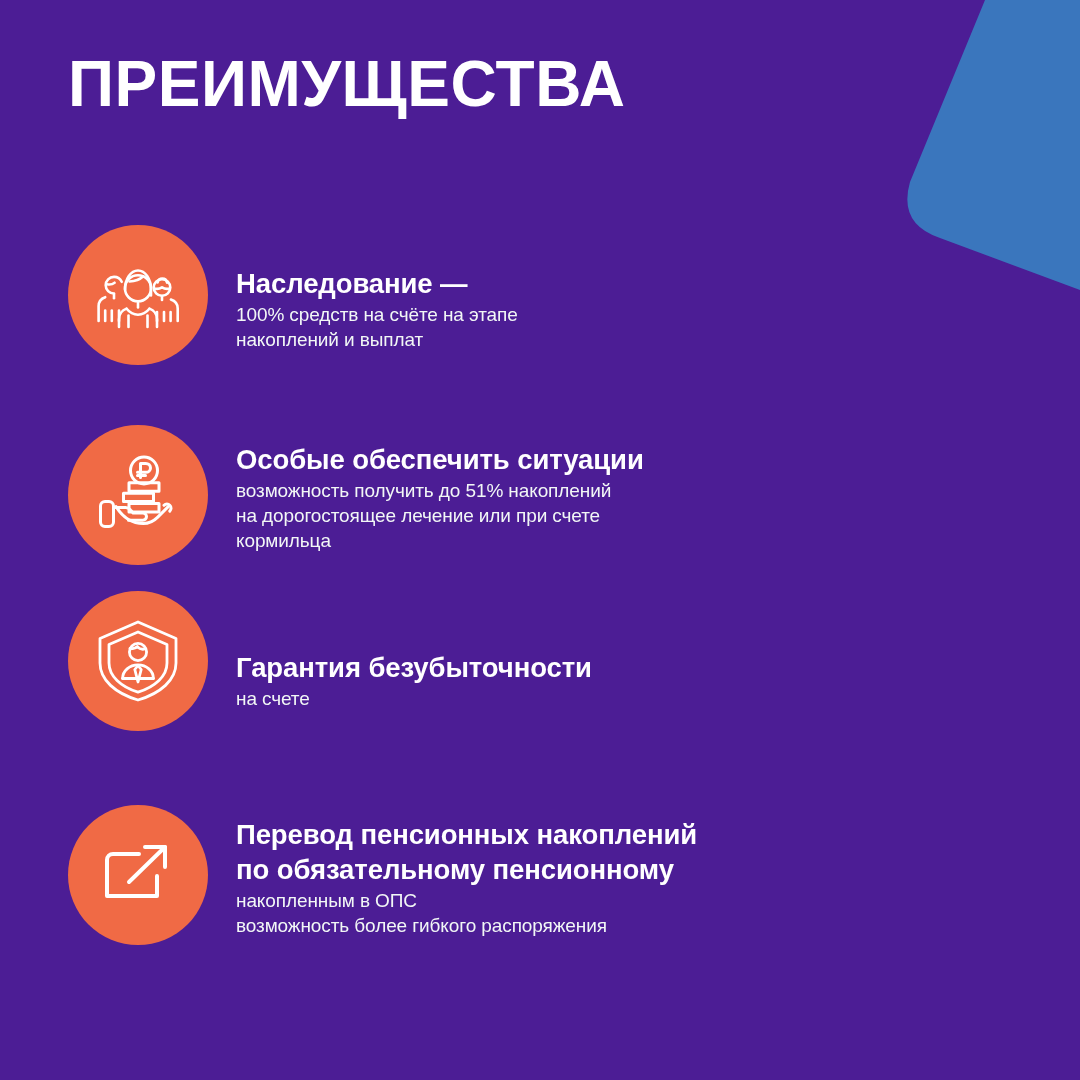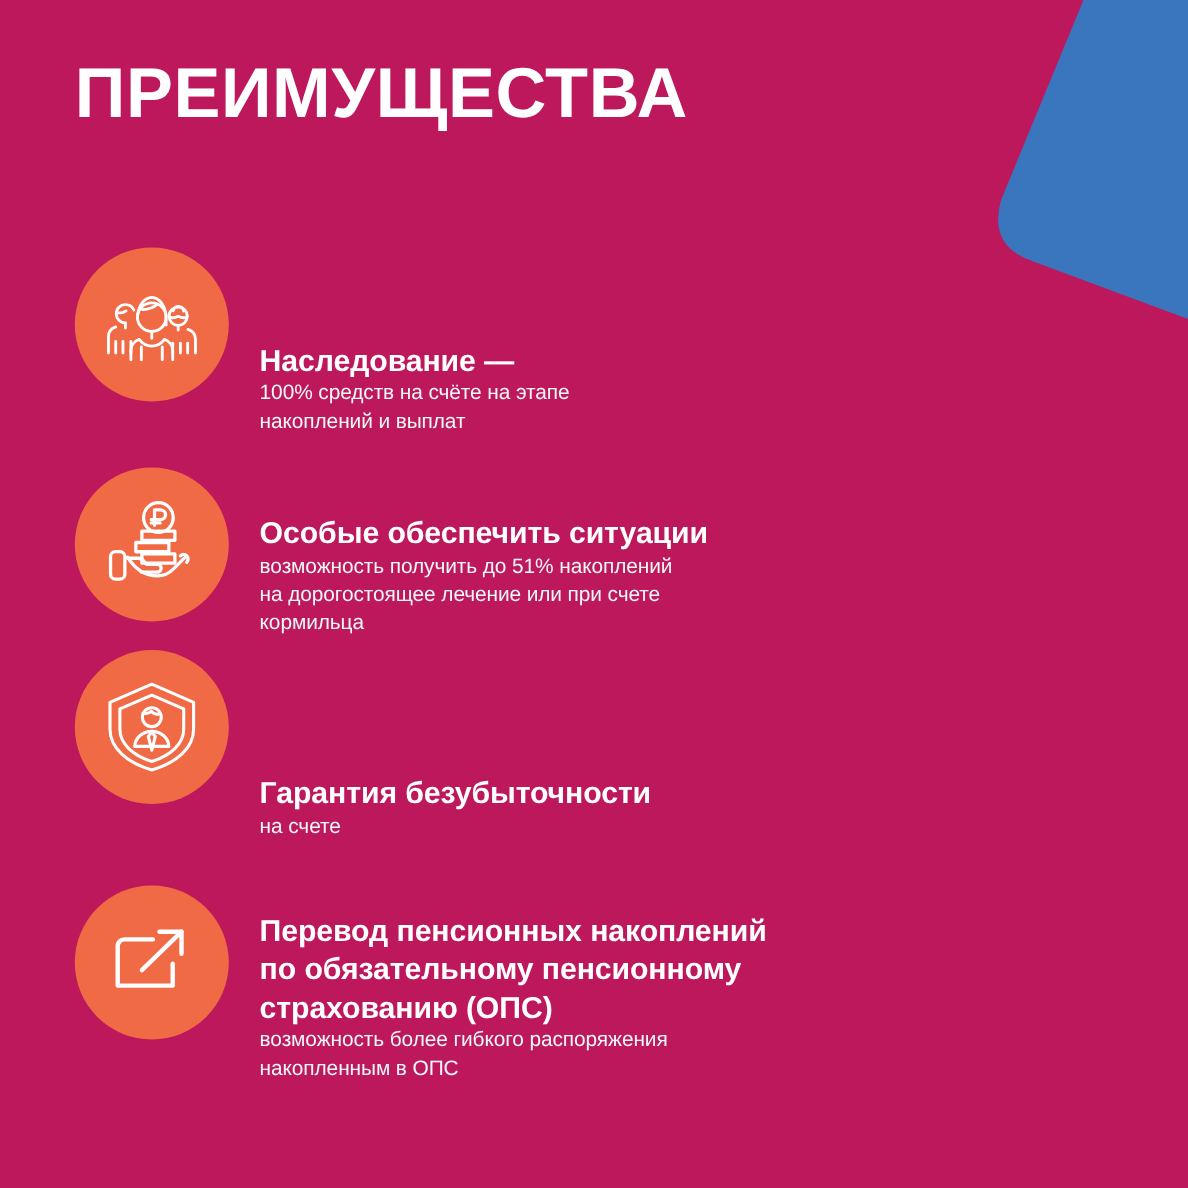--- a/index.html
+++ b/index.html
@@ -10,21 +10,21 @@
     width: 1080px;
     height: 1080px;
     overflow: hidden;
     font-family: "Liberation Sans", sans-serif;
   }
 
   #poster {
     position: relative;
     width: 1080px;
     height: 1080px;
-    background: #be185d;
+    background: #4c1d95;
     overflow: hidden;
   }
 
   
   #blue-shape {
     position: absolute;
     top: 0;
     right: 0;
     width: 200px;
     height: 300px;
@@ -48,21 +48,21 @@
   #benefits {
     position: absolute;
     left: 0;
     top: 196px;
     width: 1080px;
   }
 
   .benefit-row {
     position: relative;
     display: flex;
-    align-items: flex-end;
+    align-items: center;
     margin-bottom: 0;
   }
 
   .icon-badge {
     position: absolute;
     left: 68px;
     width: 140px;
     height: 140px;
     border-radius: 50%;
     background: #F06A45;
@@ -225,20 +225,19 @@
           <path d="M44 22H18c-3.3 0-6 2.7-6 6v36h50V44"></path>
 
           <path d="M34 50 L70 15"></path>
 
           <path d="M50 15h20v20"></path>
         </svg>
       </div>
       <div class="benefit-text">
         <div class="benefit-heading">Перевод пенсионных накоплений</div>
         <div class="benefit-heading">по обязательному пенсионному</div>
-        <div class="benefit-heading">страхованию (ОПС)</div>
+        <div class="benefit-body">накопленным в ОПС</div>
         <div class="benefit-body">возможность более гибкого распоряжения</div>
-        <div class="benefit-body">накопленным в ОПС</div>
       </div>
     </div>
 
   </div>
 </div>
 
 </body></html>

